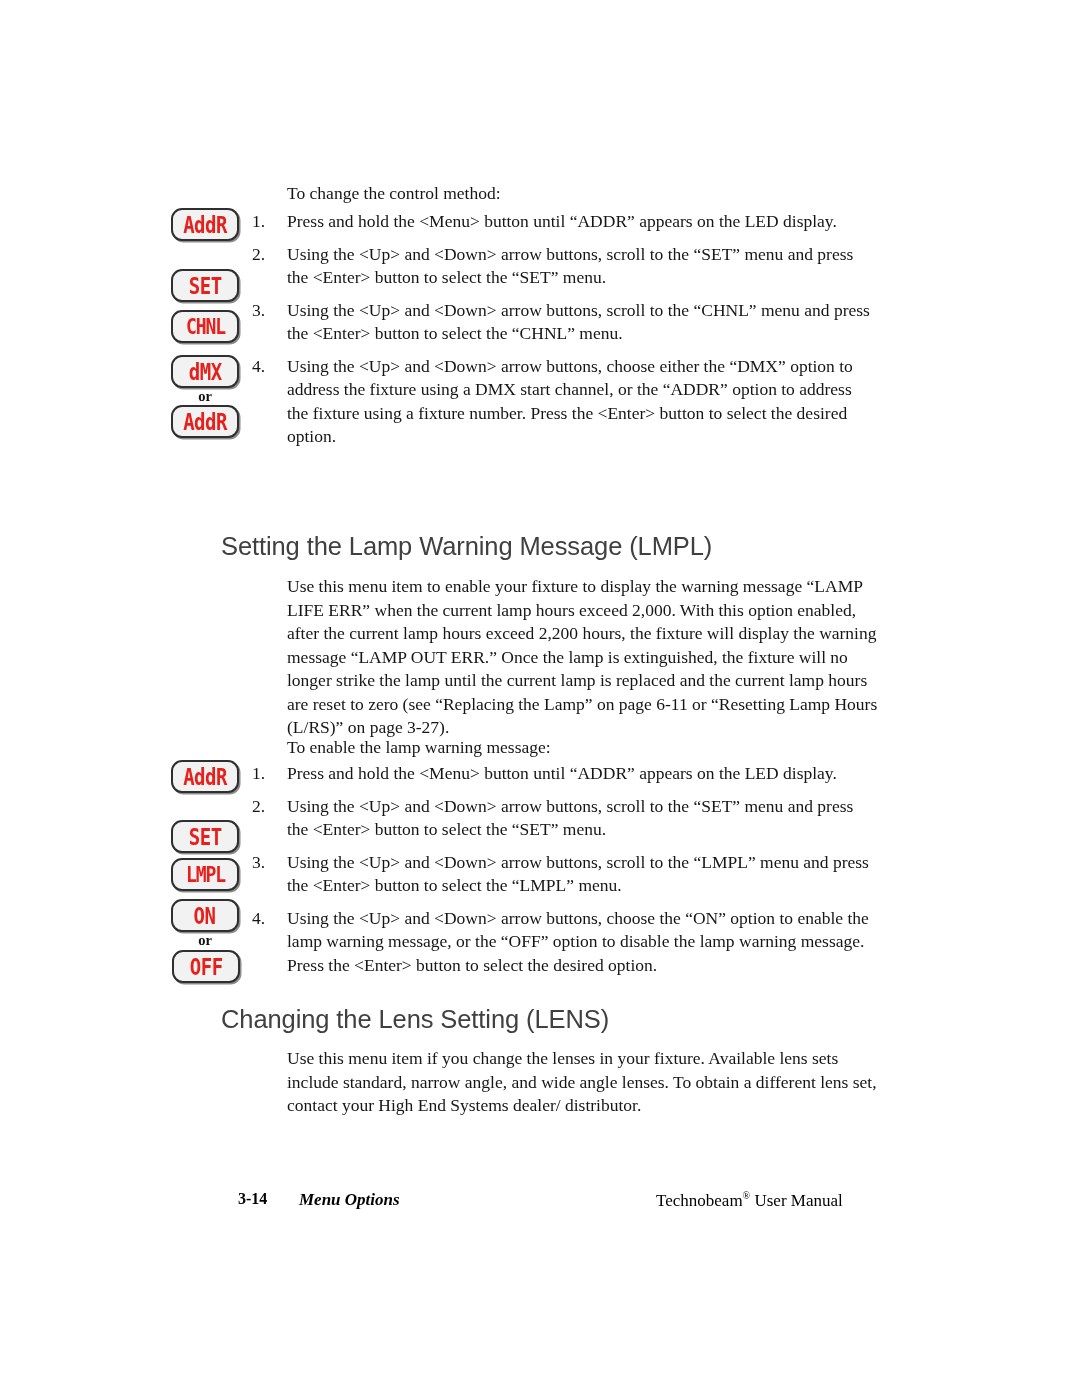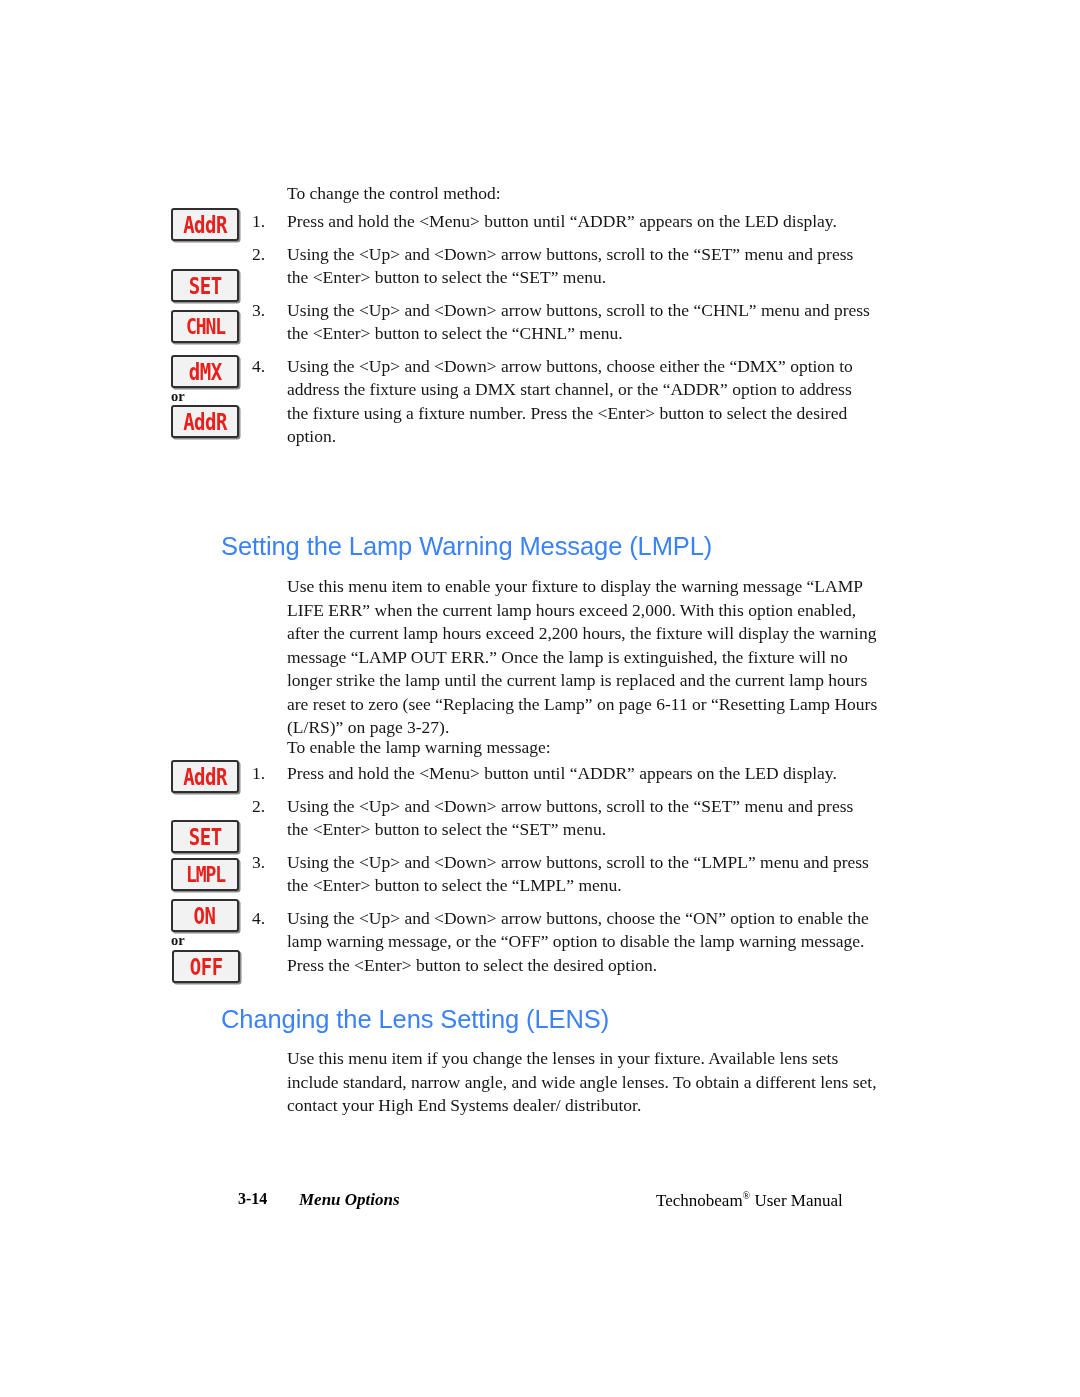--- a/index.html
+++ b/index.html
@@ -73,42 +73,42 @@
   }
 
   
   .section-heading {
     position: absolute;
     left: 221px;
     font-family: "Liberation Sans", "DejaVu Sans", sans-serif;
     font-size: 25.5px;
     font-weight: 500;
     letter-spacing: -0.1px;
-    color: #3b82f6;
+    color: #404040;
     white-space: nowrap;
   }
 
   
   .para {
     position: absolute;
     left: 287px;
     width: 600px;
     font-size: 17.5px;
     line-height: 23.5px;
     color: #161616;
   }
 
   
   .led {
     position: absolute;
     width: 68px;
     height: 33px;
     box-sizing: border-box;
     border: 2.2px solid #2f2f2f;
-    border-radius: 3px;
+    border-radius: 11px;
     background: #f2f2f2;
     box-shadow: 1.5px 1.5px 0 0 #8c8c8c;
     display: flex;
     align-items: center;
     justify-content: center;
     overflow: hidden;
   }
   .led .seg {
     font-family: "DejaVu Sans Mono", "Liberation Mono", monospace;
     font-size: 20px;
@@ -117,21 +117,21 @@
     letter-spacing: -0.5px;
     transform: scaleY(1.12) scaleX(0.95);
     line-height: 1;
     white-space: nowrap;
   }
   .led.narrow .seg { font-size: 19px; letter-spacing: -1.2px; }
 
   .or-label {
     position: absolute;
     width: 68px;
-    text-align: left;
+    text-align: center;
     font-family: "Liberation Serif", "DejaVu Serif", serif;
     font-weight: bold;
     font-size: 14.5px;
     color: #111111;
   }
 
   
   .footer {
     position: absolute;
     left: 16px;

